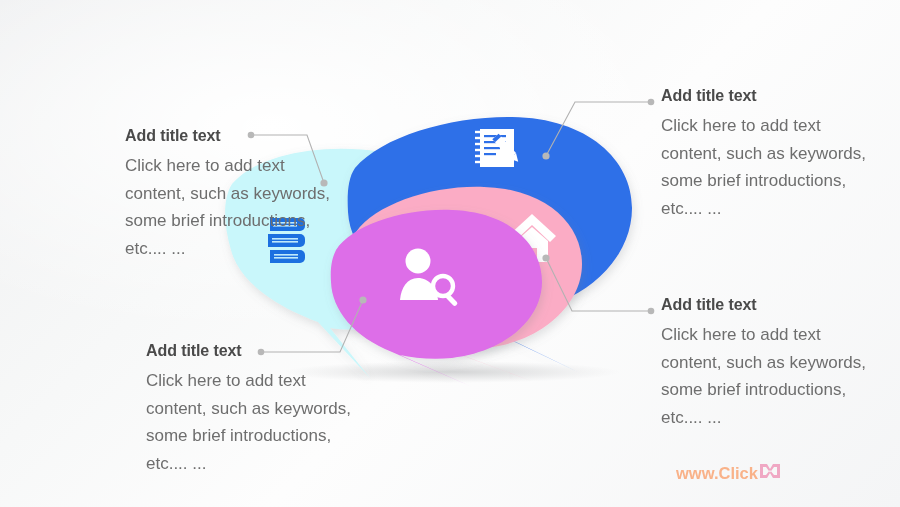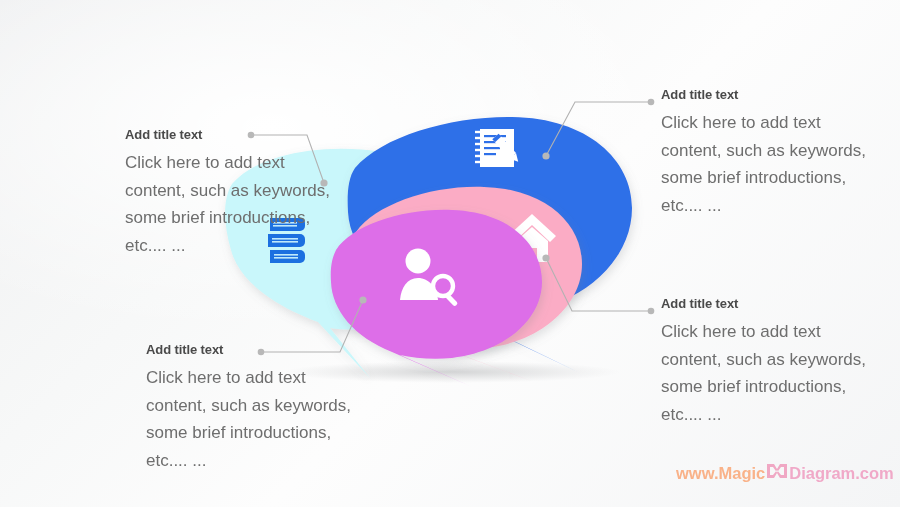--- a/index.html
+++ b/index.html
@@ -29,21 +29,21 @@
     left: 0; top: 0;
     width: 900px; height: 507px;
   }
 
   
   .callout {
     position: absolute;
     width: 215px;
   }
   .callout .c-title {
-    font-size: 13px;
+    font-size: 16px;
     font-weight: bold;
     color: #4a4a4a;
     letter-spacing: -0.1px;
     margin-bottom: 7px;
     white-space: nowrap;
   }
   .callout .c-body {
     font-size: 17px;
     line-height: 1.62;
     color: #6e6e6e;
@@ -225,23 +225,22 @@
     <div class="c-title">Add title text</div>
     <div class="c-body">Click here to add text content, such as keywords, some brief introductions, etc.... ...</div>
   </div>
 
   <div class="callout" id="callout-br">
     <div class="c-title">Add title text</div>
     <div class="c-body">Click here to add text content, such as keywords, some brief introductions, etc.... ...</div>
   </div>
 
   <div id="watermark">
-    <span class="wm-a">www.Magic</span>
+    <span class="wm-a">www.Click</span>
     <span class="wm-mark">
       <svg width="22" height="20" viewBox="0 0 22 20">
         <path d="M1 3 L8 3 L11 8 L14 3 L21 3 L21 17 L14 17 L11 12 L8 17 L1 17 Z" fill="#f0a8c4"></path>
         <path d="M4 6 L7 6 L11 11.5 L15 6 L18 6 L18 14 L15 14 L11 9 L7 14 L4 14 Z" fill="#f7f8f8"></path>
       </svg>
     </span>
-    <span class="wm-b">Diagram.com</span>
   </div>
 
 </div>
 
 </body></html>

